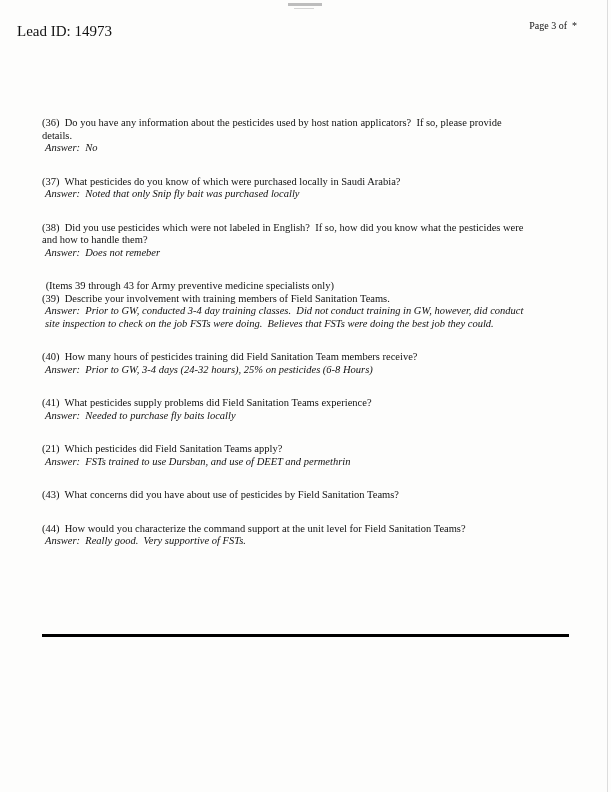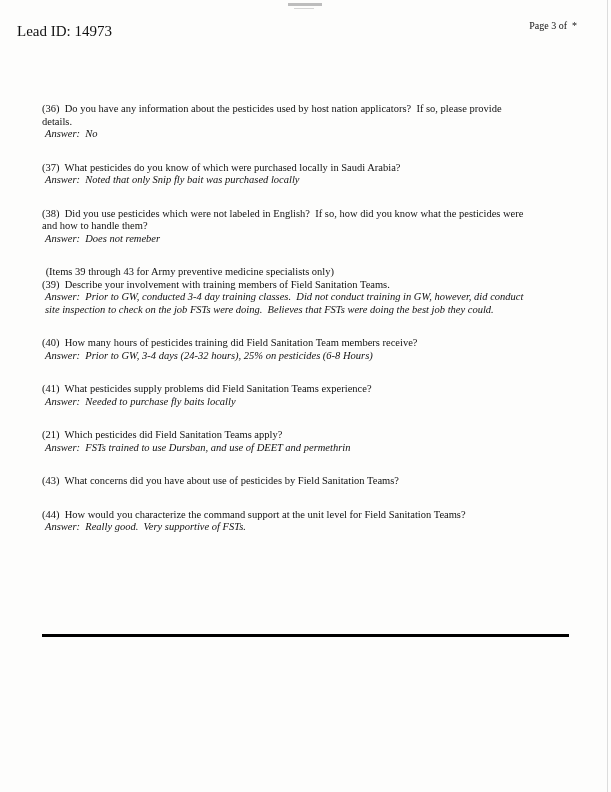--- a/index.html
+++ b/index.html
@@ -38,21 +38,21 @@
     position: absolute;
     left: 294px;
     top: 8px;
     width: 20px;
     height: 1px;
     background: #d4d4d4;
   }
   .content {
     position: absolute;
     left: 42px;
-    top: 103px;
+    top: 117px;
     width: 535px;
     font-size: 10.5px;
     line-height: 12.5px;
   }
   .qa { margin-bottom: 21px; }
   .content p {
     margin: 0;
     white-space: pre; 
   }
   .a { padding-left: 3px; font-style: italic; }

